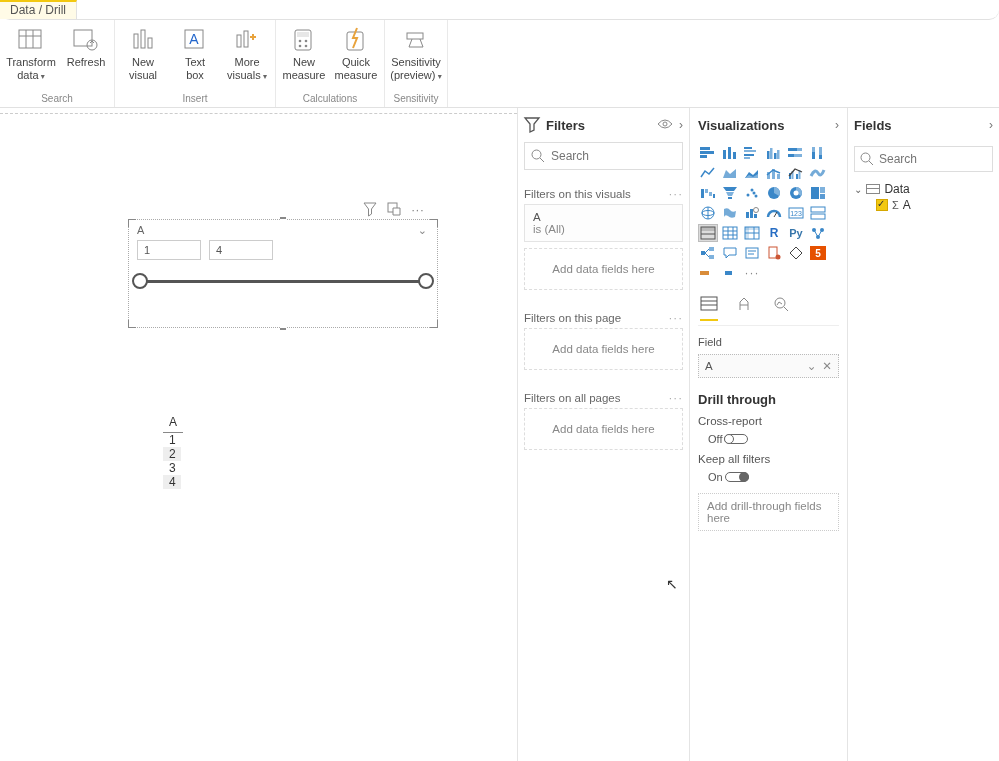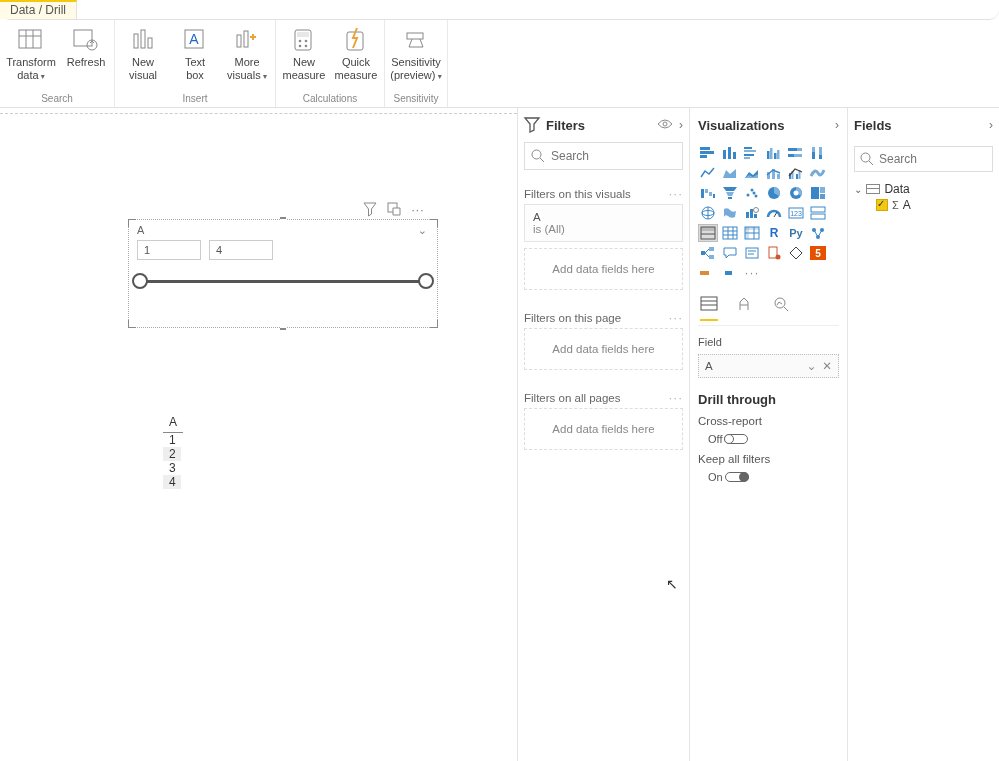--- a/index.html
+++ b/index.html
@@ -636,20 +636,21 @@
           <span class="knob"></span>
         </span>
     </div>
     <div class="dt-label">Keep all filters</div>
     <div class="toggle-row">
       <span>On</span>
       <span class="tog on">
           <span class="knob"></span>
         </span>
     </div>
+    <div class="dt-drop">Add drill-through fields here</div>
   </div>
 
   <div class="pane fields-pane">
     <div class="pane-head">
       <span class="pane-title">Fields</span>
       <span class="pane-ic">›</span>
     </div>
     <div class="flds-search">
       <span class="mag">
         <svg width="14" height="14">

